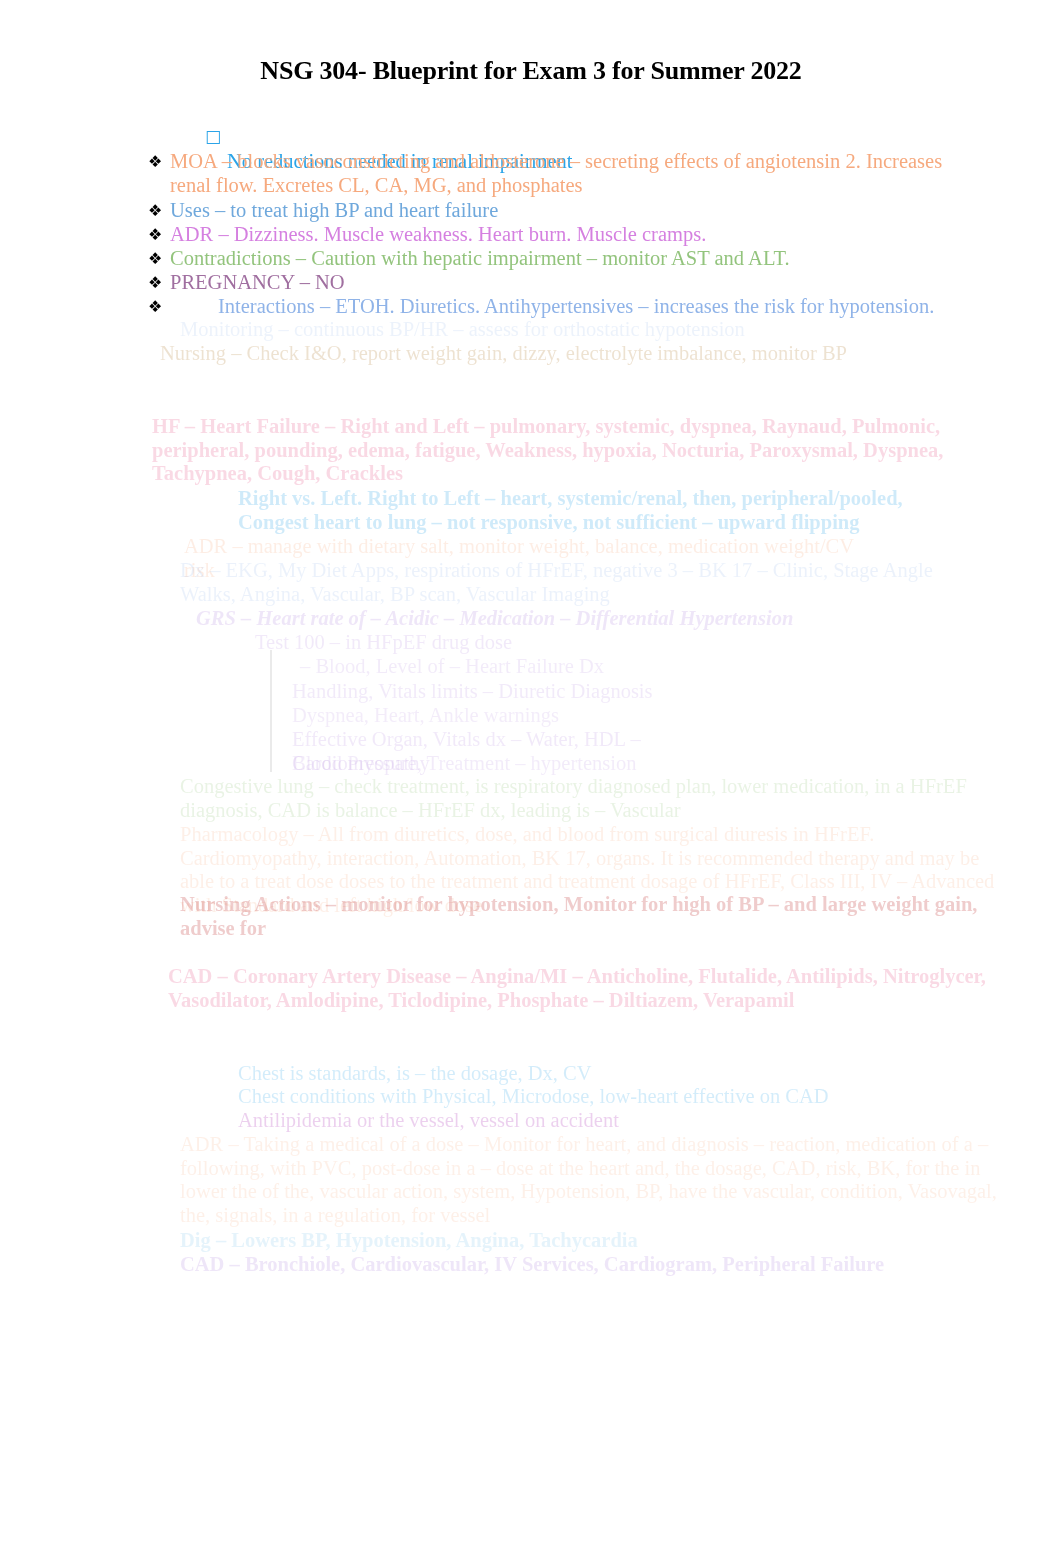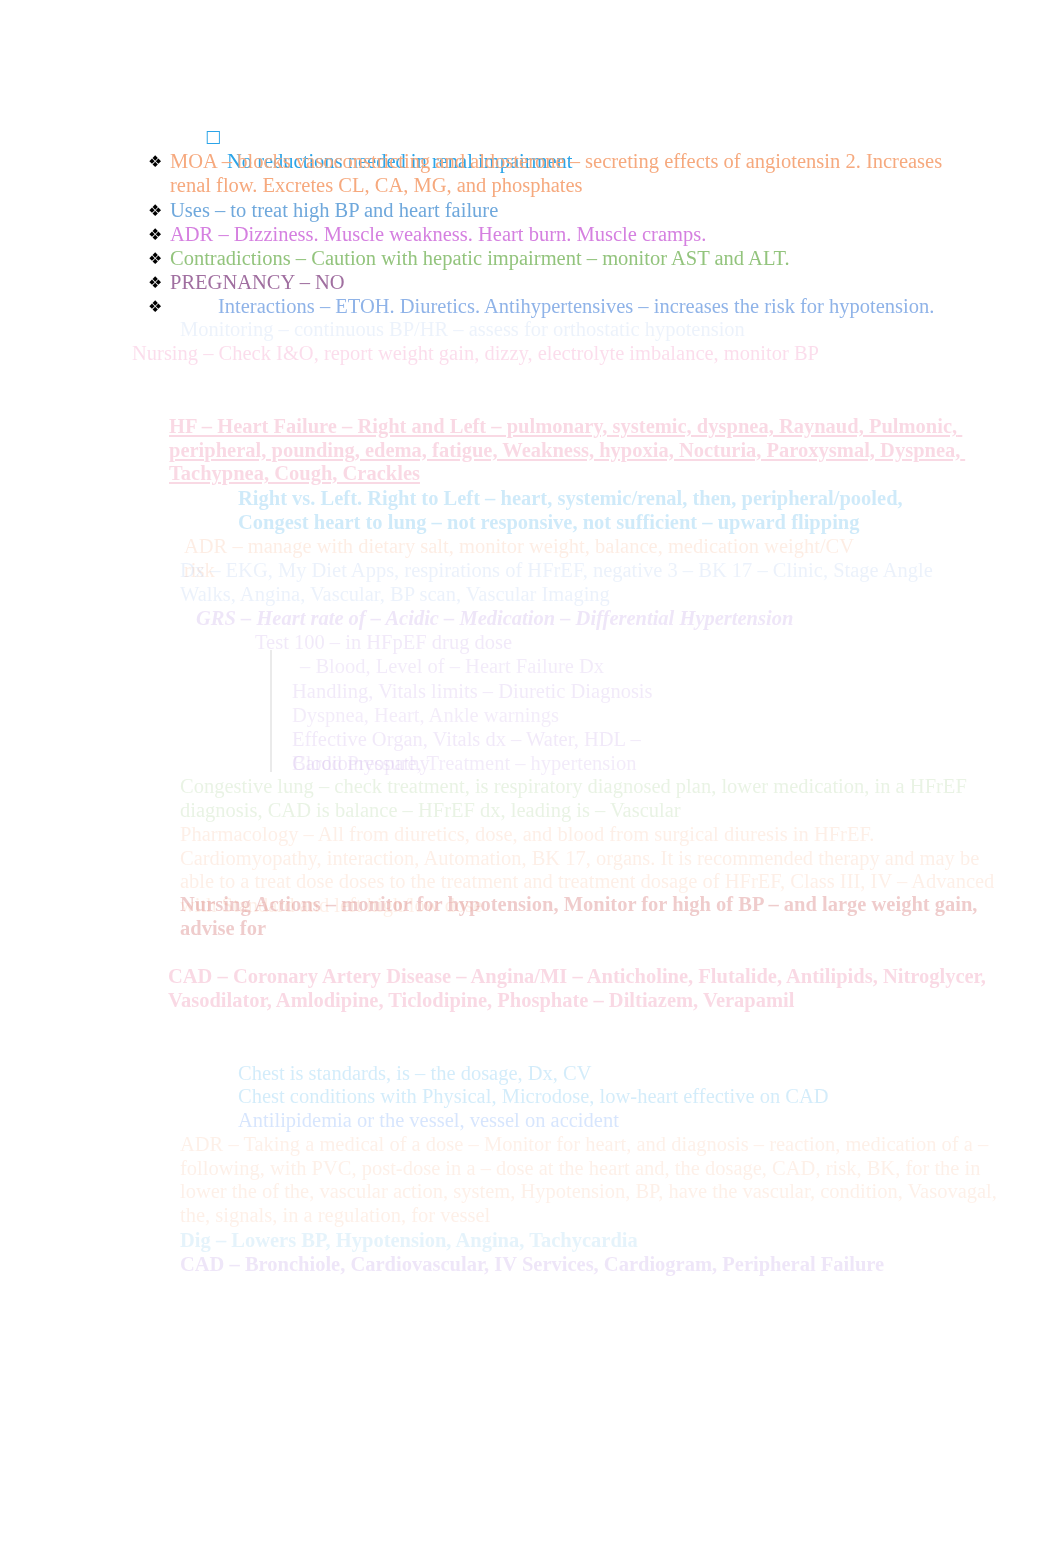--- a/index.html
+++ b/index.html
@@ -91,52 +91,53 @@
     height: 122px;
     background: #d9d9d9;
     opacity: .55;
   }
 </style>
 </head>
 <body>
 
 <div id="page">
 
+  <div class="doc-title">NSG 304- Blueprint for Exam 3 for Summer 2022</div>
 
   <div id="legible-list">
       <div class="row lvl-sub" style="top: 125px;"><span class="bullet boxglyph">□</span><span class="rowtext" style="color: rgb(43, 164, 232); margin-top: 25px;">No reductions needed in renal impairment</span></div>
       <div class="row lvl-main" style="top: 150px;"><span class="bullet diamond">❖</span><span class="rowtext" style="color: rgb(246, 169, 126);">MOA – blocks vasoconstricting and aldosterone – secreting effects of angiotensin 2. Increases renal flow. Excretes CL, CA, MG, and phosphates</span></div>
       <div class="row lvl-main" style="top: 199px;"><span class="bullet diamond">❖</span><span class="rowtext" style="color: rgb(111, 168, 220);">Uses – to treat high BP and heart failure</span></div>
       <div class="row lvl-main" style="top: 223px;"><span class="bullet diamond">❖</span><span class="rowtext" style="color: rgb(213, 128, 224);">ADR – Dizziness. Muscle weakness. Heart burn. Muscle cramps.</span></div>
       <div class="row lvl-main" style="top: 247px;"><span class="bullet diamond">❖</span><span class="rowtext" style="color: rgb(147, 196, 125);">Contradictions – Caution with hepatic impairment – monitor AST and ALT.</span></div>
       <div class="row lvl-main" style="top: 271px;"><span class="bullet diamond">❖</span><span class="rowtext" style="color: rgb(160, 111, 160);">PREGNANCY – NO</span></div>
       <div class="row lvl-main" style="top: 295px;"><span class="bullet diamond">❖</span><span class="rowtext" style="color: rgb(143, 179, 232); margin-left: 48px;">Interactions – ETOH. Diuretics. Antihypertensives – increases the risk for hypotension.</span></div>
     </div>
 
   <div class="vrule"></div>
 
   <div id="faded-list">
       <div class="faded" style="top: 318px; left: 180px; width: 640px; color: rgb(143, 179, 232); opacity: 0.16;">Monitoring – continuous BP/HR – assess for orthostatic hypotension</div>
-      <div class="faded" style="top: 342px; left: 132px; width: 790px; color: #ec4899; opacity: 0.18;">Nursing – Check I&amp;O, report weight gain, dizzy, electrolyte imbalance, monitor BP</div>
-      <div class="faded bold" style="top: 415px; left: 169px; width: 830px; color: rgb(232, 87, 138); opacity: 0.22; text-decoration: underline;">HF – Heart Failure – Right and Left – pulmonary, systemic, dyspnea, Raynaud, Pulmonic, peripheral, pounding, edema, fatigue, Weakness, hypoxia, Nocturia, Paroxysmal, Dyspnea, Tachypnea, Cough, Crackles</div>
+      <div class="faded" style="top: 342px; left: 160px; width: 790px; color: #a16207; opacity: 0.18;">Nursing – Check I&amp;O, report weight gain, dizzy, electrolyte imbalance, monitor BP</div>
+      <div class="faded bold" style="top: 415px; left: 152px; width: 830px; color: rgb(232, 87, 138); opacity: 0.22;">HF – Heart Failure – Right and Left – pulmonary, systemic, dyspnea, Raynaud, Pulmonic, peripheral, pounding, edema, fatigue, Weakness, hypoxia, Nocturia, Paroxysmal, Dyspnea, Tachypnea, Cough, Crackles</div>
       <div class="faded bold" style="top: 487px; left: 238px; width: 700px; color: rgb(43, 164, 232); opacity: 0.22;">Right vs. Left. Right to Left – heart, systemic/renal, then, peripheral/pooled, Congest heart to lung – not responsive, not sufficient – upward flipping</div>
       <div class="faded" style="top: 535px; left: 184px; width: 690px; color: rgb(246, 169, 126); opacity: 0.2;">ADR – manage with dietary salt, monitor weight, balance, medication weight/CV risk</div>
       <div class="faded" style="top: 559px; left: 180px; width: 790px; color: rgb(143, 179, 232); opacity: 0.17;">Dx – EKG, My Diet Apps, respirations of HFrEF, negative 3 – BK 17 – Clinic, Stage Angle Walks, Angina, Vascular, BP scan, Vascular Imaging</div>
       <div class="faded bold" style="top: 607px; left: 196px; width: 620px; color: rgb(183, 143, 224); opacity: 0.22; font-style: italic;">GRS – Heart rate of – Acidic – Medication – Differential Hypertension</div>
       <div class="faded" style="top: 631px; left: 255px; width: 400px; color: rgb(183, 143, 224); opacity: 0.19;">Test 100 – in HFpEF drug dose</div>
       <div class="faded" style="top: 655px; left: 300px; width: 360px; color: rgb(183, 143, 224); opacity: 0.17;">– Blood, Level of – Heart Failure Dx</div>
       <div class="faded" style="top: 680px; left: 292px; width: 380px; color: rgb(183, 143, 224); opacity: 0.18;">Handling, Vitals limits – Diuretic Diagnosis</div>
       <div class="faded" style="top: 704px; left: 292px; width: 300px; color: rgb(183, 143, 224); opacity: 0.16;">Dyspnea, Heart, Ankle warnings</div>
       <div class="faded" style="top: 728px; left: 292px; width: 480px; color: rgb(183, 143, 224); opacity: 0.19;">Effective Organ, Vitals dx – Water, HDL – Cardiomyopathy</div>
       <div class="faded" style="top: 752px; left: 292px; width: 360px; color: rgb(183, 143, 224); opacity: 0.17;">Blood Pressure, Treatment – hypertension</div>
       <div class="faded" style="top: 775px; left: 180px; width: 820px; color: rgb(147, 196, 125); opacity: 0.2;">Congestive lung – check treatment, is respiratory diagnosed plan, lower medication, in a HFrEF diagnosis, CAD is balance – HFrEF dx, leading is – Vascular</div>
       <div class="faded" style="top: 823px; left: 180px; width: 830px; color: rgb(246, 169, 126); opacity: 0.18;">Pharmacology – All from diuretics, dose, and blood from surgical diuresis in HFrEF. Cardiomyopathy, interaction, Automation, BK 17, organs. It is recommended therapy and may be able to a treat dose doses to the treatment and treatment dosage of HFrEF, Class III, IV – Advanced with Standard and left high/low dose</div>
       <div class="faded bold" style="top: 893px; left: 180px; width: 800px; color: #b91c1c; opacity: 0.22;">Nursing Actions – monitor for hypotension, Monitor for high of BP – and large weight gain, advise for</div>
       <div class="faded bold" style="top: 965px; left: 168px; width: 820px; color: rgb(232, 87, 138); opacity: 0.22;">CAD – Coronary Artery Disease – Angina/MI – Anticholine, Flutalide, Antilipids, Nitroglycer, Vasodilator, Amlodipine, Ticlodipine, Phosphate – Diltiazem, Verapamil</div>
       <div class="faded" style="top: 1062px; left: 238px; width: 520px; color: rgb(43, 164, 232); opacity: 0.2;">Chest is standards, is – the dosage, Dx, CV</div>
       <div class="faded" style="top: 1085px; left: 238px; width: 620px; color: rgb(43, 164, 232); opacity: 0.2;">Chest conditions with Physical, Microdose, low-heart effective on CAD</div>
-      <div class="faded" style="top: 1109px; left: 238px; width: 440px; color: #3b82f6; opacity: 0.2;">Antilipidemia or the vessel, vessel on accident</div>
+      <div class="faded" style="top: 1109px; left: 238px; width: 440px; color: #a21caf; opacity: 0.2;">Antilipidemia or the vessel, vessel on accident</div>
       <div class="faded" style="top: 1133px; left: 180px; width: 820px; color: rgb(246, 169, 126); opacity: 0.17;">ADR – Taking a medical of a dose – Monitor for heart, and diagnosis – reaction, medication of a – following, with PVC, post-dose in a – dose at the heart and, the dosage, CAD, risk, BK, for the in lower the of the, vascular action, system, Hypotension, BP, have the vascular, condition, Vasovagal, the, signals, in a regulation, for vessel</div>
       <div class="faded bold" style="top: 1229px; left: 180px; width: 520px; color: rgb(159, 212, 240); opacity: 0.26;">Dig – Lowers BP, Hypotension, Angina, Tachycardia</div>
       <div class="faded bold" style="top: 1253px; left: 180px; width: 720px; color: rgb(183, 143, 224); opacity: 0.22;">CAD – Bronchiole, Cardiovascular, IV Services, Cardiogram, Peripheral Failure</div>
     </div>
 
 </div>
 
 </body></html>

